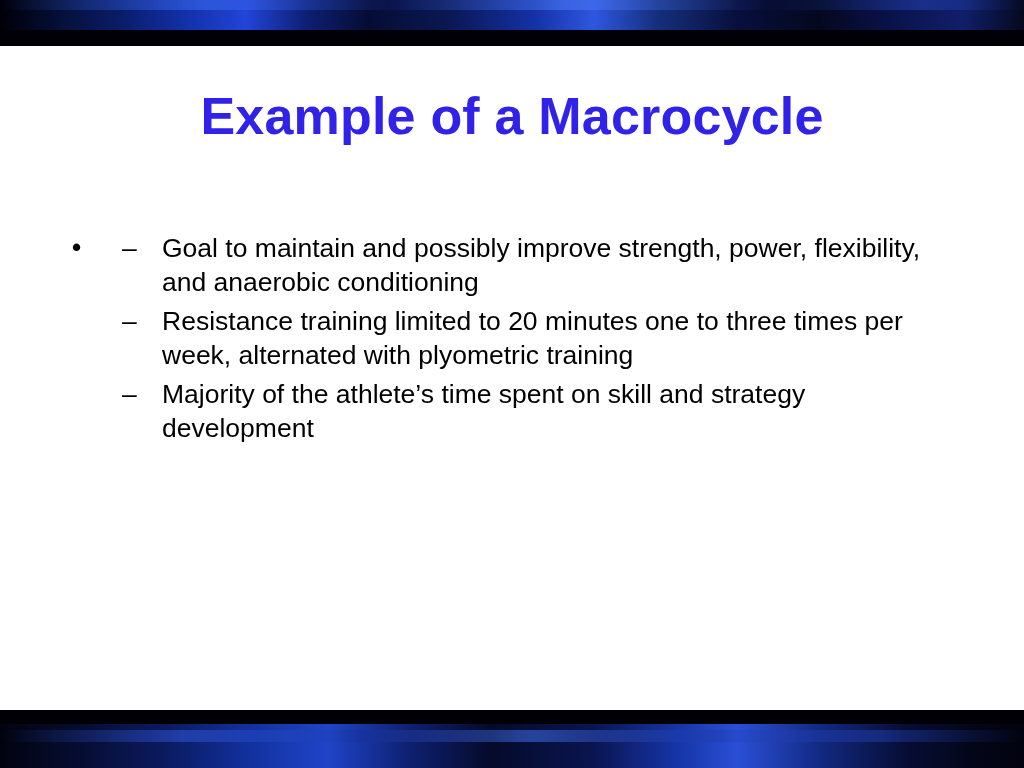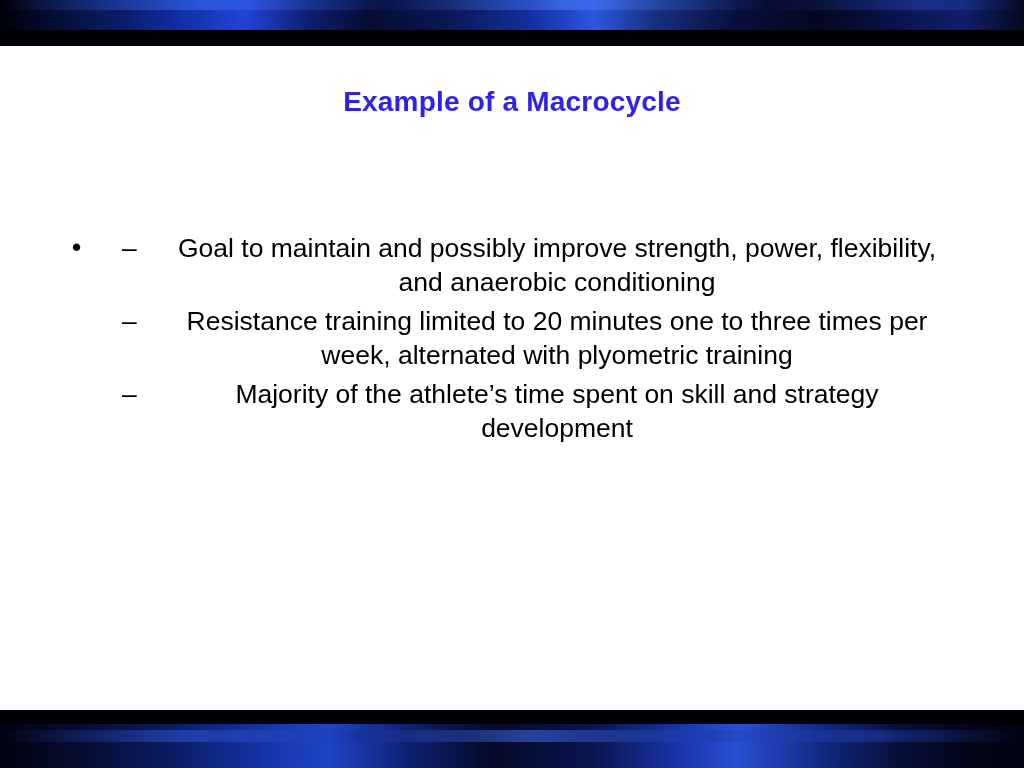--- a/index.html
+++ b/index.html
@@ -81,21 +81,21 @@
       rgba(10,20,80,0.1) 70%, rgba(45,85,225,0.35) 86%,
       rgba(0,0,20,0) 100%);
   }
 
   .title {
     position: absolute;
     top: 86px;
     left: 0;
     width: 1024px;
     text-align: center;
-    font-size: 28px;
+    font-size: 52px;
     font-weight: bold;
     color: #3022e8;
     letter-spacing: 0.2px;
   }
 
   .content {
     position: absolute;
     top: 224px;
     left: 64px;
     width: 904px;
@@ -136,21 +136,21 @@
     color: #000000;
     line-height: 1.28;
     margin-bottom: 5px;
   }
   li.l2 > .dash {
     position: absolute;
     left: 16px;
     top: 0;
     font-size: 26.5px;
   }
-  .l2-text { display: block; max-width: 790px; text-align: center; }
+  .l2-text { display: block; max-width: 790px; }
 </style>
 </head>
 <body>
 
 <div class="slide">
 
   <div class="band band-top">
     <div class="band-stripe t1"></div>
     <div class="band-stripe t-gloss"></div>
     <div class="band-stripe t2"></div>

